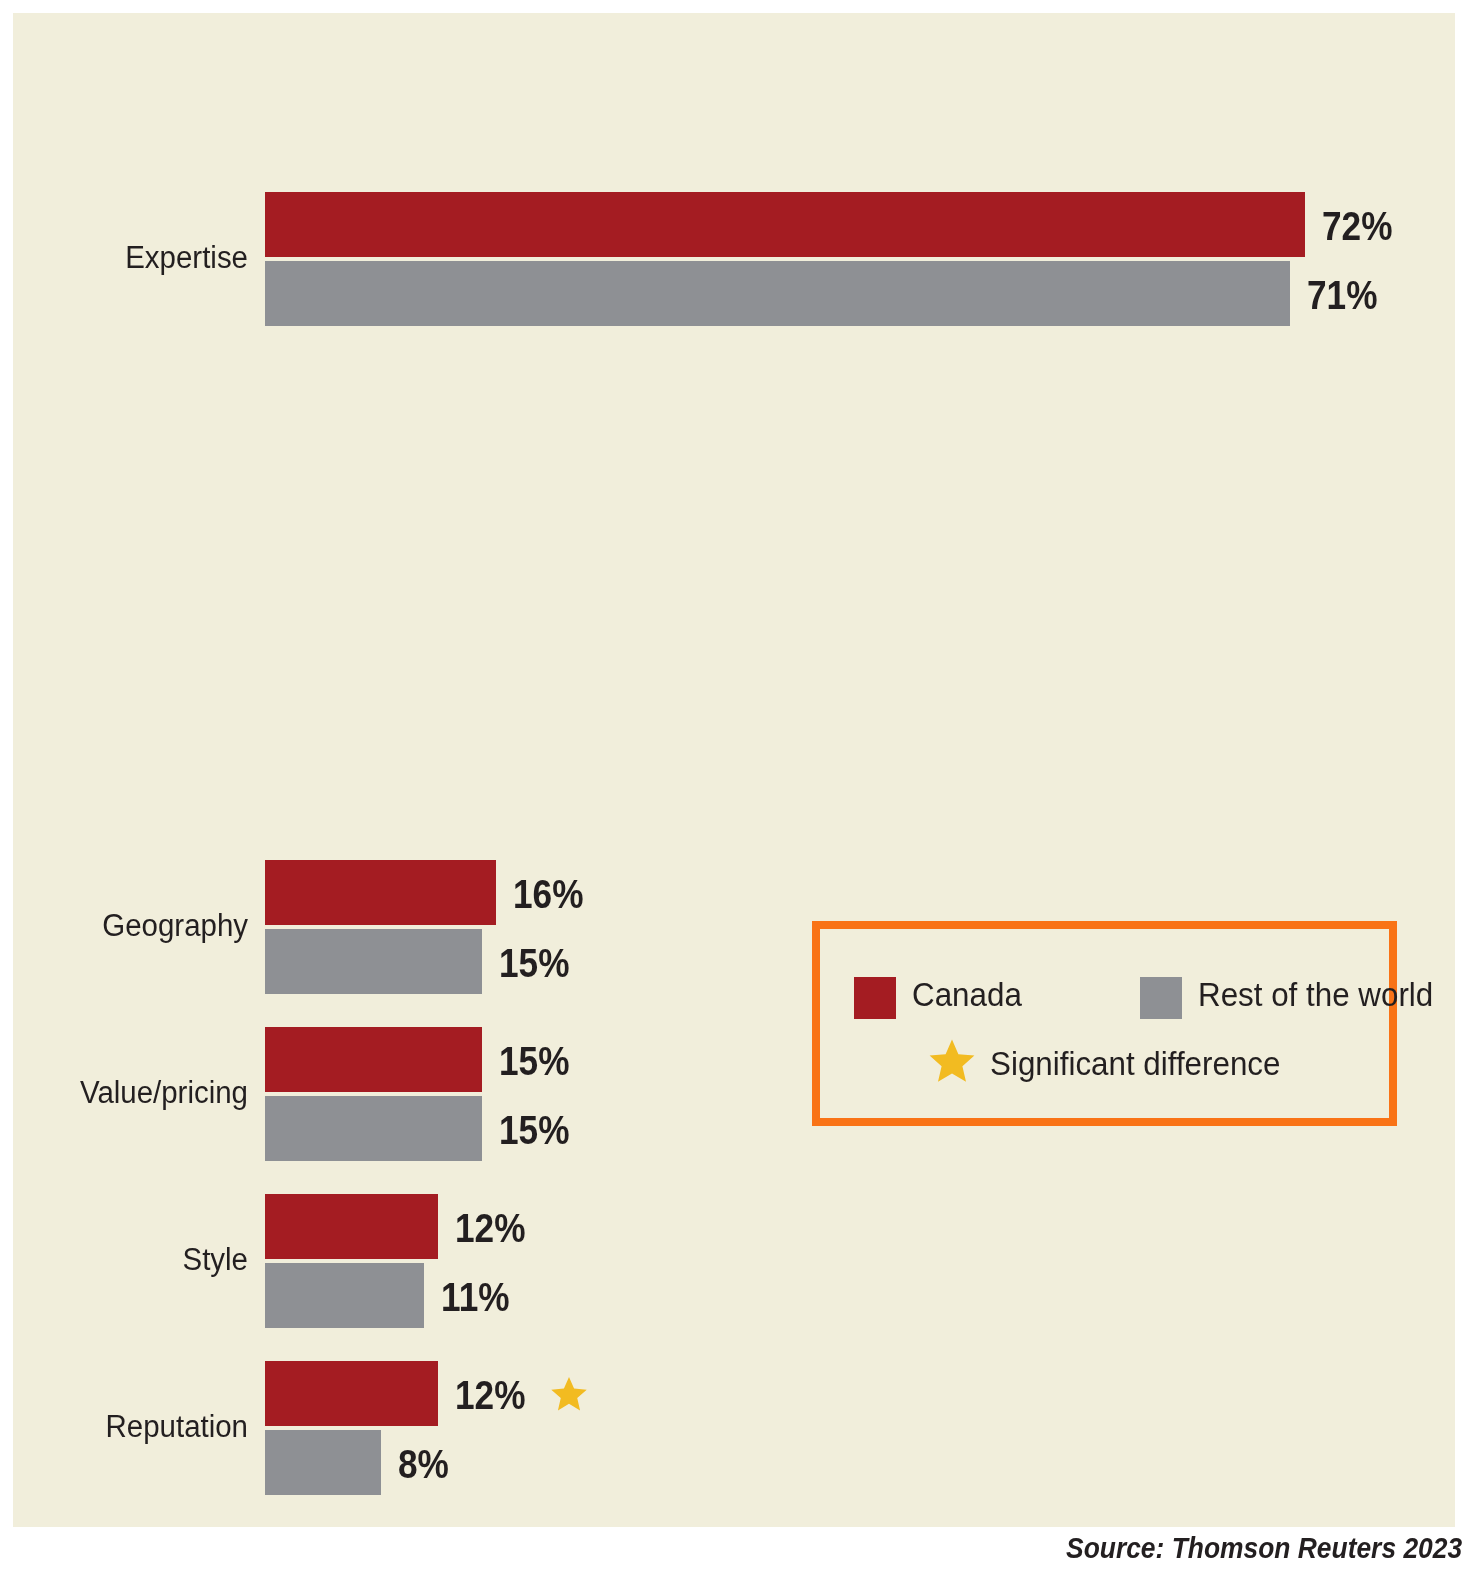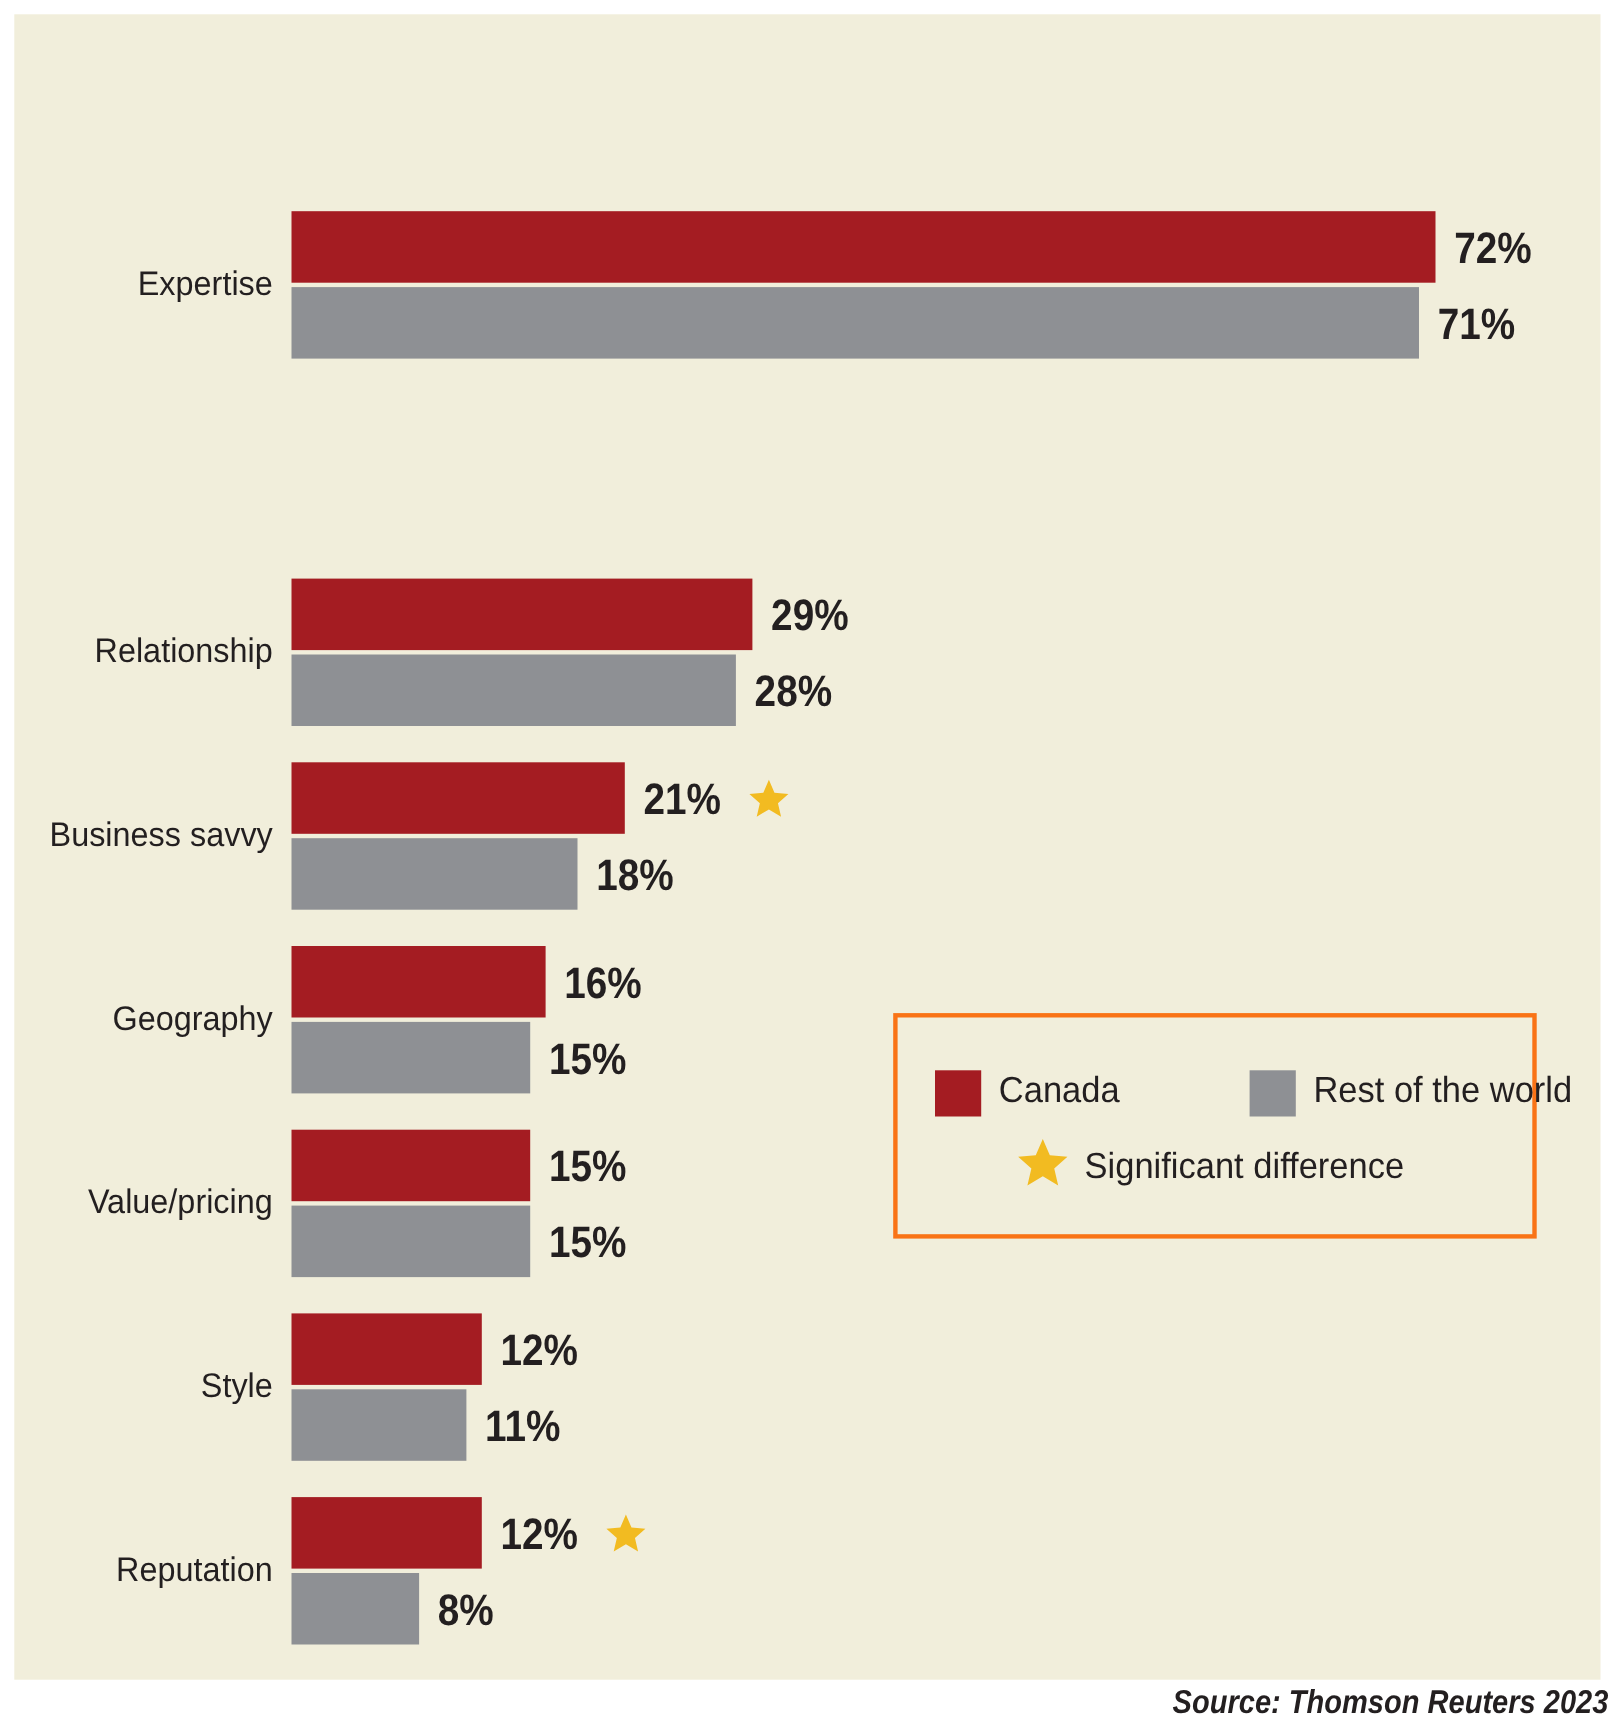--- a/index.html
+++ b/index.html
@@ -113,21 +113,21 @@
     height: 38px;
   }
 
   
   #legend {
     position: absolute;
     left: 812px;
     top: 921px;
     width: 585px;
     height: 205px;
-    border: 4px solid #f97316;
+    border: 8px solid #f97316;
     background: #f1eedb;
     box-sizing: border-box;
   }
   .legend-swatch {
     position: absolute;
     width: 42px;
     height: 42px;
   }
   .legend-swatch.canada { background: #a41c22; }
   .legend-swatch.row-world { background: #8e9094; }
@@ -173,37 +173,20 @@
   <div id="panel"></div>
 
 
   <div id="plot">
       <div class="row" style="top: 49px; height: 134px; padding-left: 32px;">
         <div class="cat-label" style="top: 50px;">Expertise</div>
         <div class="bar canada" style="top: 0px; width: 1040px;"></div>
         <div class="bar-value" style="left: 1322px; top: 13.5px;">72%</div>
         <div class="bar row-world" style="top: 69px; width: 1025px;"></div>
         <div class="bar-value" style="left: 1307px; top: 82.5px;">71%</div>
-      </div>
-      <div class="row" style="top: 383px; height: 134px;">
-        <div class="cat-label" style="top: 50px;">Relationship</div>
-        <div class="bar canada" style="top: 0px; width: 419px;"></div>
-        <div class="bar-value" style="left: 701px; top: 13.5px;">29%</div>
-        <div class="bar row-world" style="top: 69px; width: 404px;"></div>
-        <div class="bar-value" style="left: 686px; top: 82.5px;">28%</div>
-      </div>
-      <div class="row" style="top: 550px; height: 134px;">
-        <div class="cat-label" style="top: 50px;">Business savvy</div>
-        <div class="bar canada" style="top: 0px; width: 303px;"></div>
-        <div class="bar-value" style="left: 585px; top: 13.5px;">21%</div>
-        <div class="star-marker" style="left: 680px; top: 13.5px;"><svg viewBox="0 0 24 24">
-            <polygon points="12,1.2 15.2,8.6 23.2,9.3 17.2,14.6 19,22.4 12,18.2 5,22.4 6.8,14.6 0.8,9.3 8.8,8.6" fill="#f2bb21"></polygon>
-          </svg></div>
-        <div class="bar row-world" style="top: 69px; width: 260px;"></div>
-        <div class="bar-value" style="left: 542px; top: 82.5px;">18%</div>
       </div>
       <div class="row" style="top: 717px; height: 134px;">
         <div class="cat-label" style="top: 50px;">Geography</div>
         <div class="bar canada" style="top: 0px; width: 231px;"></div>
         <div class="bar-value" style="left: 513px; top: 13.5px;">16%</div>
         <div class="bar row-world" style="top: 69px; width: 217px;"></div>
         <div class="bar-value" style="left: 499px; top: 82.5px;">15%</div>
       </div>
       <div class="row" style="top: 884px; height: 134px;">
         <div class="cat-label" style="top: 50px;">Value/pricing</div>

